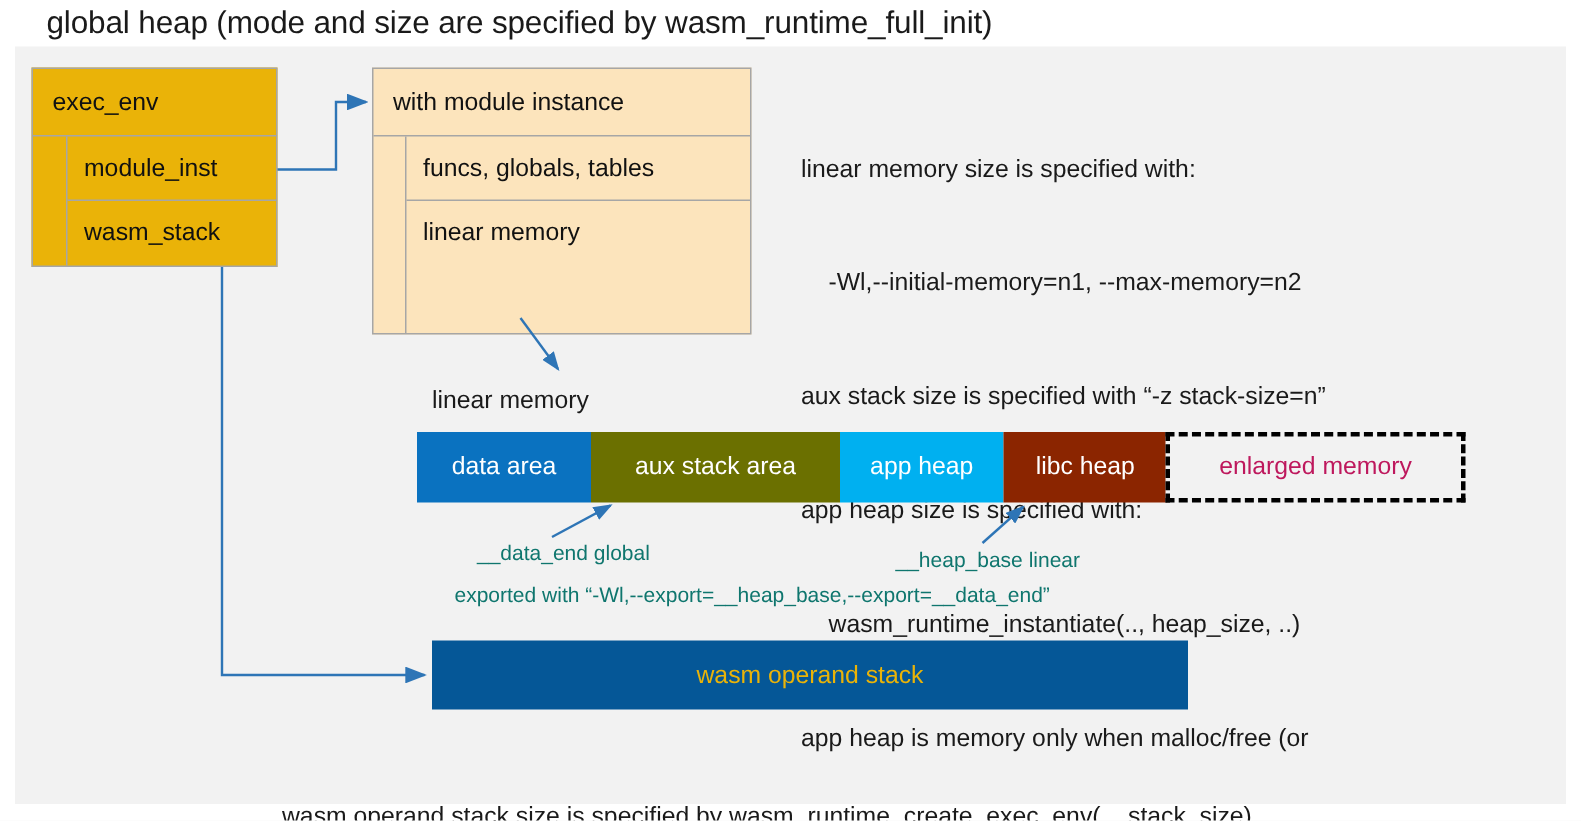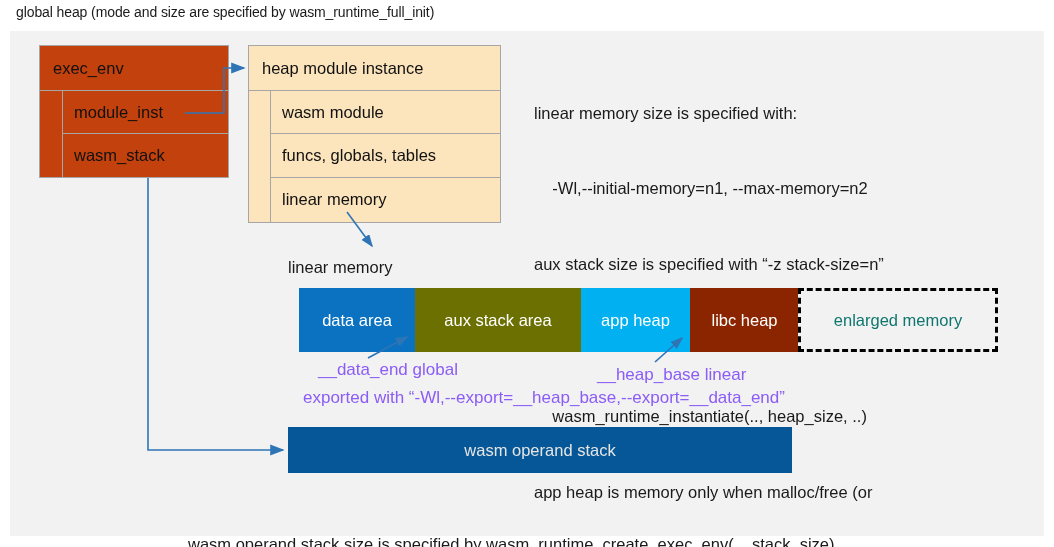--- a/index.html
+++ b/index.html
@@ -17,23 +17,23 @@
   }
   #root {
     position: relative;
     width: 1054px;
     height: 547px;
   }
 
   
   .title {
     position: absolute;
-    left: 16px;
+    left: 31px;
     top: 4px;
-    font-size: 14px;
+    font-size: 21px;
     color: #1a1a1a;
     white-space: nowrap;
     letter-spacing: -0.1px;
   }
 
   
   .panel {
     position: absolute;
     left: 10px;
     top: 31px;
@@ -78,22 +78,22 @@
     align-items: center;
     padding-left: 11px;
     font-size: 16.5px;
     color: #111;
     border-bottom: 1px solid #a6a6a6;
   }
   .struct .row:last-child { border-bottom: none; }
 
   
   #exec-env-box {
-    left: 39px; top: 45px; width: 190px; height: 133px;
-    background: #c2410c;
+    left: 21px; top: 45px; width: 164px; height: 133px;
+    background: #eab308;
   }
   #exec-env-box .hdr { height: 45px; }
   #exec-env-box .body { height: 86px; }
   #exec-env-box .gutter { width: 23px; }
   #exec-env-box .row { height: 43px; }
 
   
   #wmi-box {
     left: 248px; top: 45px; width: 253px; height: 178px;
     background: #fce4bc;
@@ -121,71 +121,71 @@
     position: absolute;
     left: 288px;
     top: 258px;
     font-size: 16.5px;
     color: #1a1a1a;
   }
 
   
   .membar {
     position: absolute;
-    left: 299px;
+    left: 278px;
     top: 288px;
-    height: 64px;
+    height: 47px;
     display: flex;
     flex-direction: row;
     align-items: stretch;
   }
   .seg {
     display: flex;
     align-items: center;
     justify-content: center;
     font-size: 16.5px;
     color: #ffffff;
     box-sizing: border-box;
     white-space: nowrap;
   }
   .seg.s0 { width: 116px; background: #0a72c0; }
   .seg.s1 { width: 166px; background: #6b7000; }
   .seg.s2 { width: 109px; background: #00b0f0; text-align: right; }
   .seg.s3 { width: 109px; background: #8b2500; }
   .seg.s4 {
     width: 200px;
     background: #f2f2f2;
-    color: #0f766e;
+    color: #be185d;
     border: 3px dashed #000000;
     margin-left: -1px;
   }
 
   
   .anno {
     position: absolute;
-    font-size: 17px;
-    color: #8b5cf6;
+    font-size: 14px;
+    color: #0f766e;
     white-space: nowrap;
   }
   #anno-data-end { left: 318px; top: 360px; }
   #anno-heap-base { left: 597px; top: 365px; }
   #anno-exported { left: 303px; top: 388px; }
 
   
   #operand-stack {
     position: absolute;
     left: 288px;
     top: 427px;
     width: 504px;
     height: 46px;
     background: #055797;
     display: flex;
     align-items: center;
     justify-content: center;
-    color: #e5e5e5;
+    color: #eab308;
     font-size: 16.5px;
   }
 
   
   .bottom-notes {
     position: absolute;
     left: 188px;
     top: 481px;
     font-size: 16.5px;
     line-height: 25.5px;
@@ -216,25 +216,24 @@
     <div class="body">
       <div class="gutter"></div>
       <div class="rows">
         <div class="row">module_inst</div>
         <div class="row">wasm_stack</div>
       </div>
     </div>
   </div>
 
   <div class="struct" id="wmi-box">
-    <div class="hdr">heap module instance</div>
+    <div class="hdr">with module instance</div>
     <div class="body">
       <div class="gutter"></div>
       <div class="rows">
-        <div class="row">wasm module</div>
         <div class="row">funcs, globals, tables</div>
         <div class="row">linear memory</div>
       </div>
     </div>
   </div>
 
   <div class="notes">
     <div>linear memory size is specified with:</div>
     <div>    -Wl,--initial-memory=n1, --max-memory=n2</div>
     <div>aux stack size is specified with “-z stack-size=n”</div>

